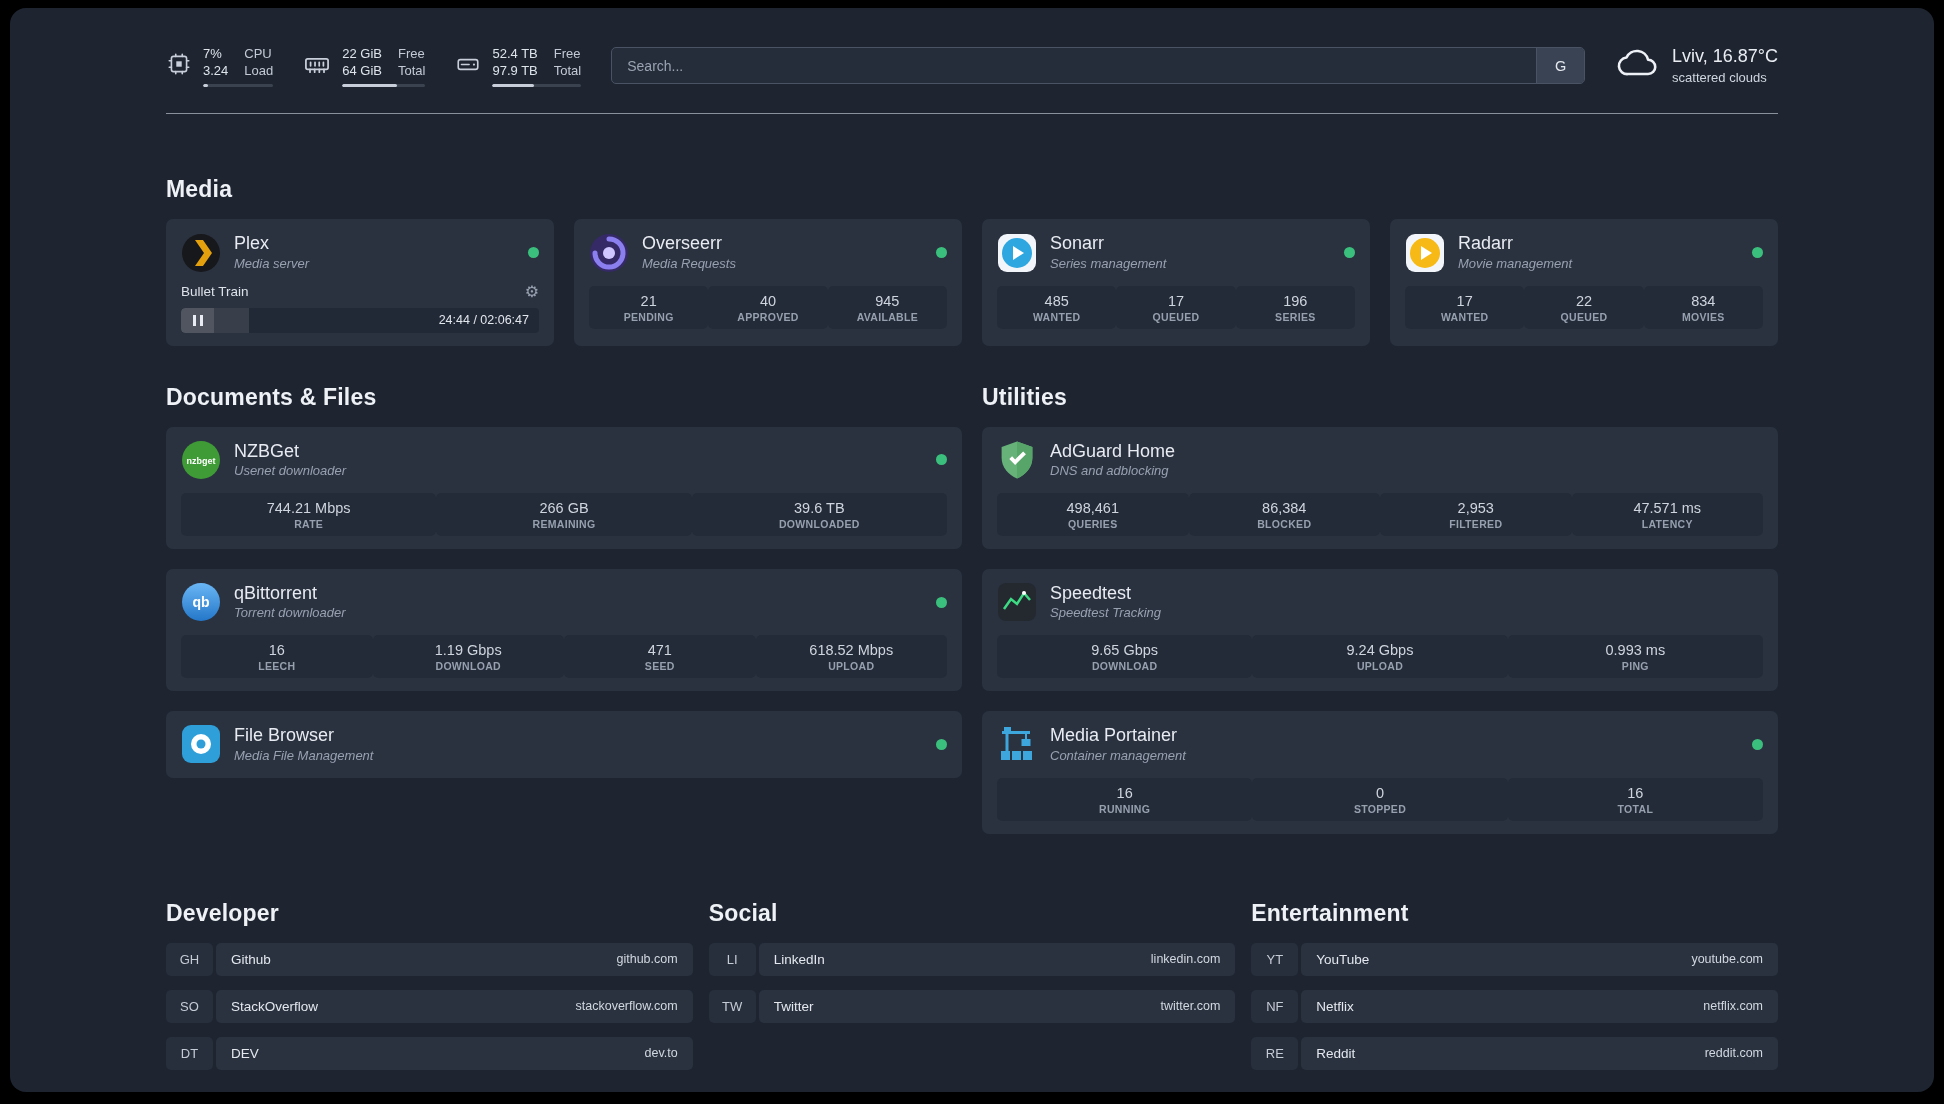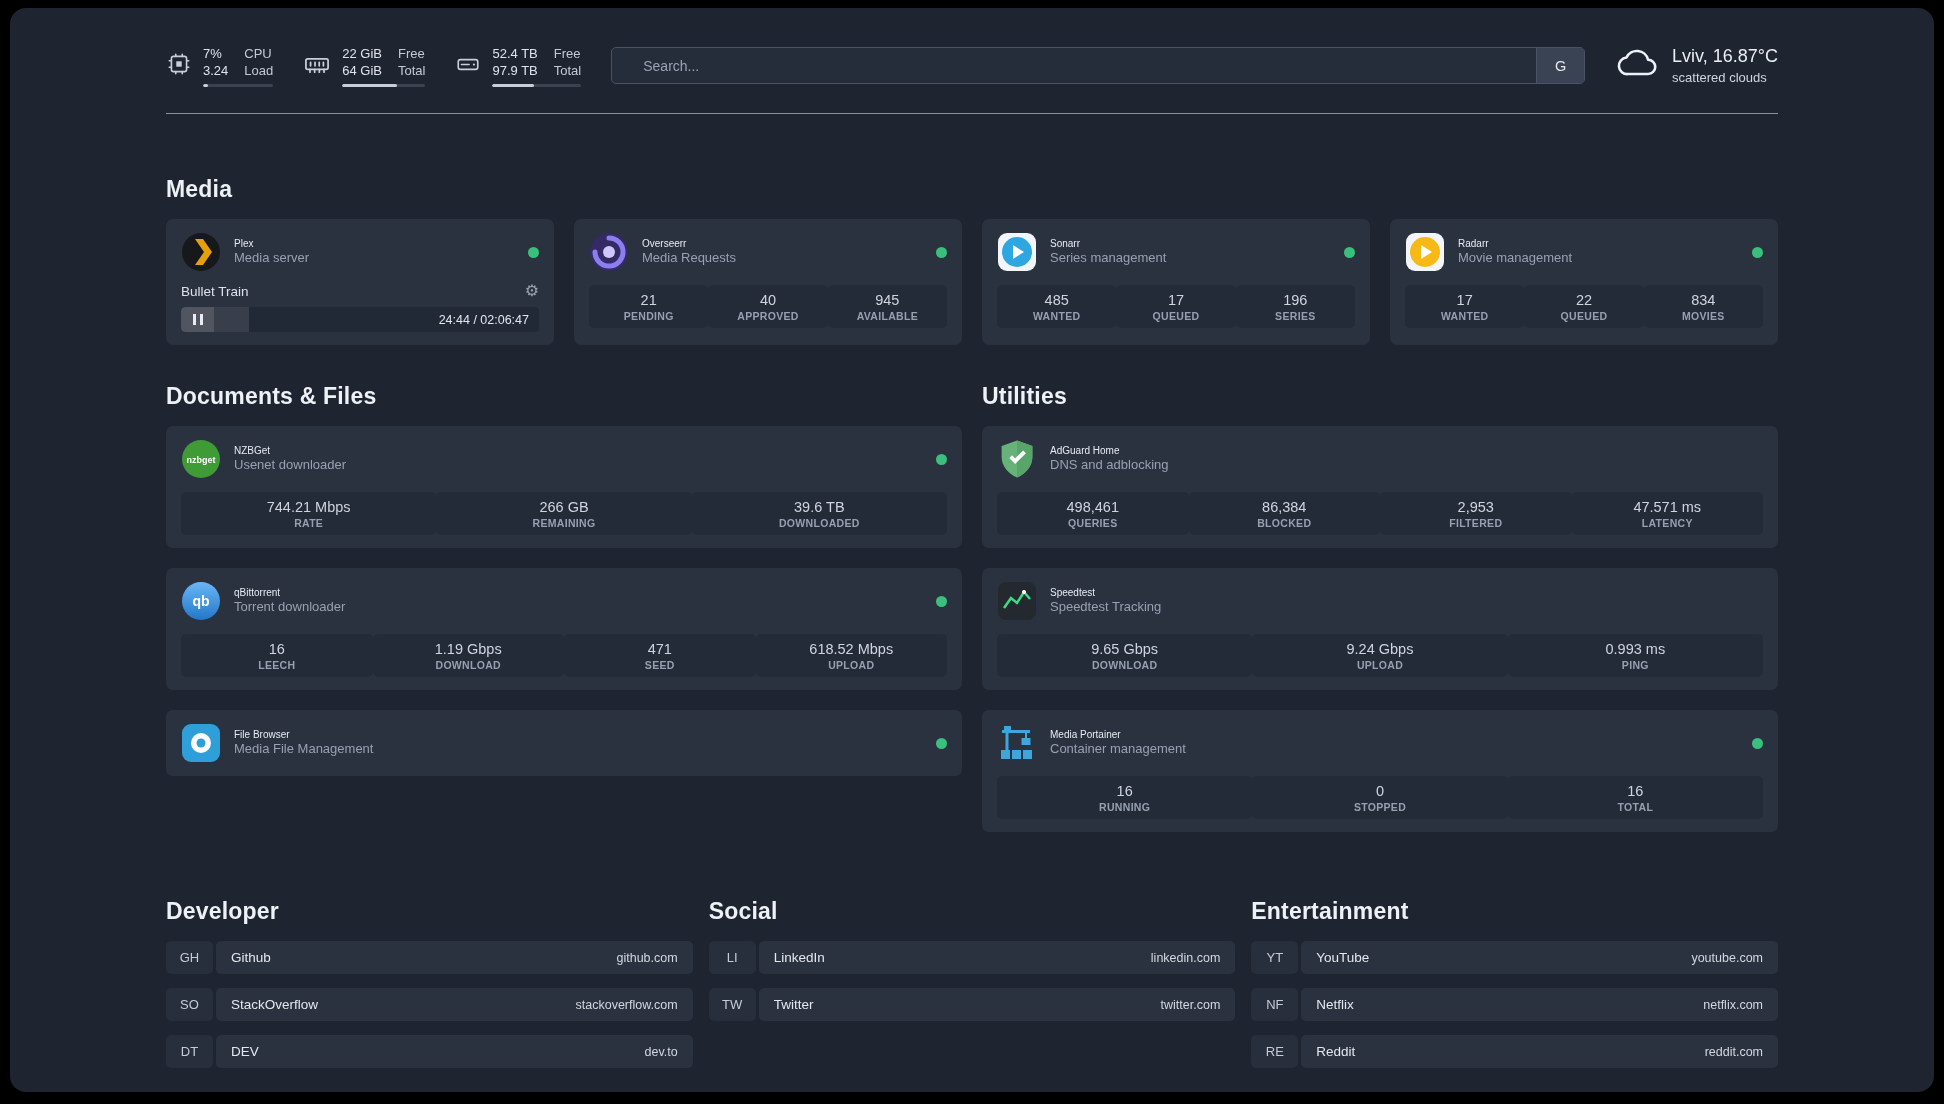--- a/index.html
+++ b/index.html
@@ -10,43 +10,43 @@
   
   .topbar { display:flex; align-items:center; gap:30px; }
   .resources { display:flex; gap:30px; }
   .resource { display:flex; align-items:center; gap:11px; }
   .resource-body { display:grid; grid-template-columns:auto auto; column-gap:16px; font-size:13px; line-height:1.35; }
   .res-value { color:#dfe4eb; }
   .res-label { color:#c3cad5; }
   .resource-bar { grid-column:1/3; margin-top:4px; height:3px; background:#3a4250; border-radius:2px; overflow:hidden; }
   .resource-bar-fill { height:100%; background:#c8ced9; border-radius:2px; }
 
-  .search { flex:1; display:flex; align-items:center; height:37px; background:#252c3a; border:1px solid #4a5364; border-radius:5px; overflow:hidden;padding-left:16px; }
+  .search { flex:1; display:flex; align-items:center; height:37px; background:#252c3a; border:1px solid #4a5364; border-radius:5px; overflow:hidden; }
   .search input { flex:1; height:100%; background:transparent; border:none; outline:none; color:#e4e8ee; font-size:14px; padding:0 15px; font-family:"Liberation Sans", sans-serif; }
   .search input::placeholder { color:#9aa3b2; }
   .search-btn { width:48px; height:100%; background:#3a4353; color:#e4e8ee; display:flex; align-items:center; justify-content:center; font-size:14.5px; border:none; border-left:1px solid #4a5364; cursor:pointer; }
 
   .weather { display:flex; align-items:center; gap:11px; }
   .weather-text { line-height:1.4; }
   .weather-main { color:#e9edf2; font-size:18px; }
   .weather-sub { color:#d0d6df; font-size:13px; }
 
   .divider { margin-top:26px; border-bottom:1.5px solid rgba(195,203,215,0.65); }
 
   
   .section-title { font-size:23px; font-weight:600; color:#eef1f5; letter-spacing:0.2px;margin-top:8px; }
   .media-section { margin-top:62px; }
   .media-grid { display:grid; grid-template-columns:repeat(4,1fr); gap:20px; margin-top:16px; }
 
   .card { background:#2a3240; border-radius:7px; padding:13px 15px; }
   .card-header { display:flex; align-items:center; gap:13px; }
   .service-icon { width:40px; height:40px; flex:0 0 auto; display:flex; align-items:center; justify-content:center; }
   .card-head-text { line-height:1.3; }
-  .card-title { font-size:10px; font-weight:500; color:#e8ebf1; }
-  .card-sub { font-size:13px; color:#98a1b0; }
+  .card-title { font-size:18px; font-weight:500; color:#e8ebf1; }
+  .card-sub { font-size:13px; color:#98a1b0;font-style:italic; }
   .status-dot { width:11px; height:11px; border-radius:50%; background:#3bbf7d; margin-left:auto; flex:0 0 auto; }
 
   .stats { display:flex; margin-top:13px; }
   .stat { flex:1; background:#242b38; border-radius:5px; padding:7px 4px 6px; text-align:center; }
   .stat-value { font-size:14.5px; color:#cfd5de; white-space:nowrap; }
   .stat-label { font-size:10.5px; font-weight:700; color:#96a0af; margin-top:2px; letter-spacing:0.03em; white-space:nowrap; }
 
   
   .plex-media-row { display:flex; align-items:center; margin-top:11px; }
   .plex-media-title { flex:1; font-size:13.5px; color:#dde2e9; }

